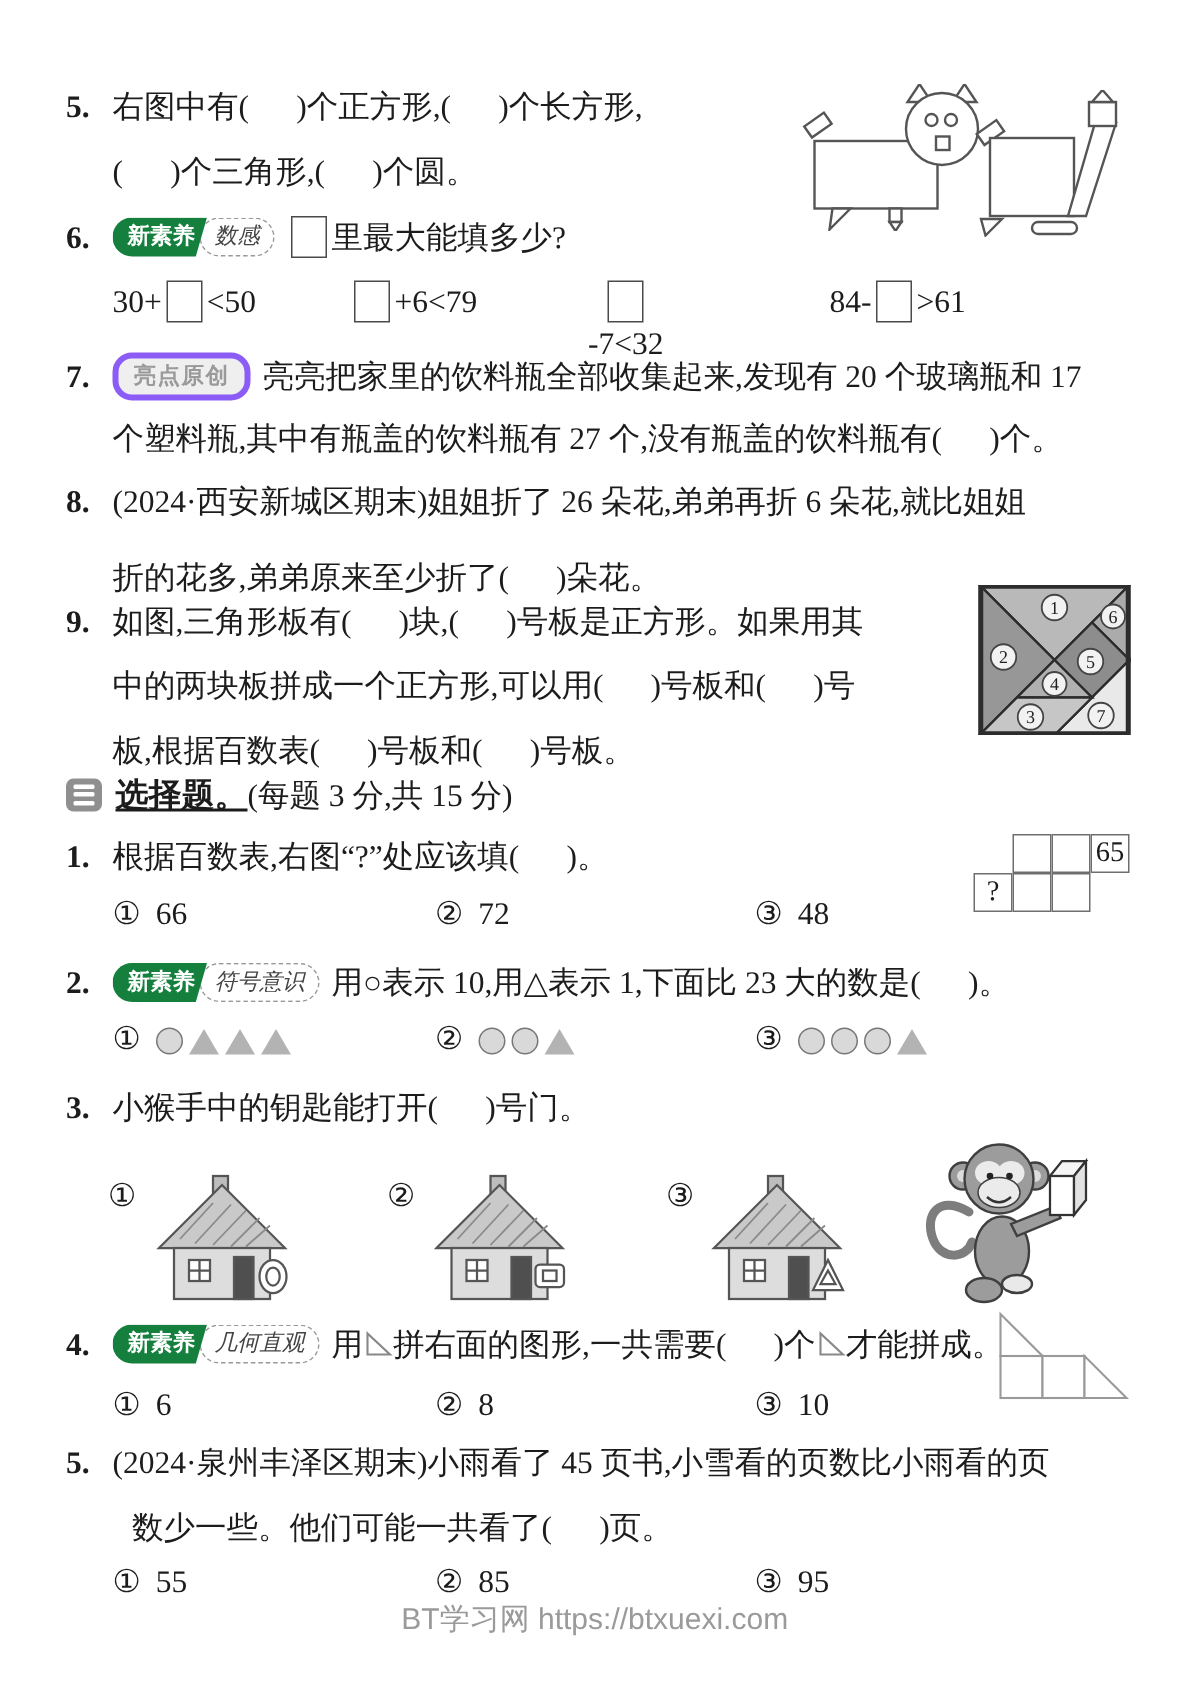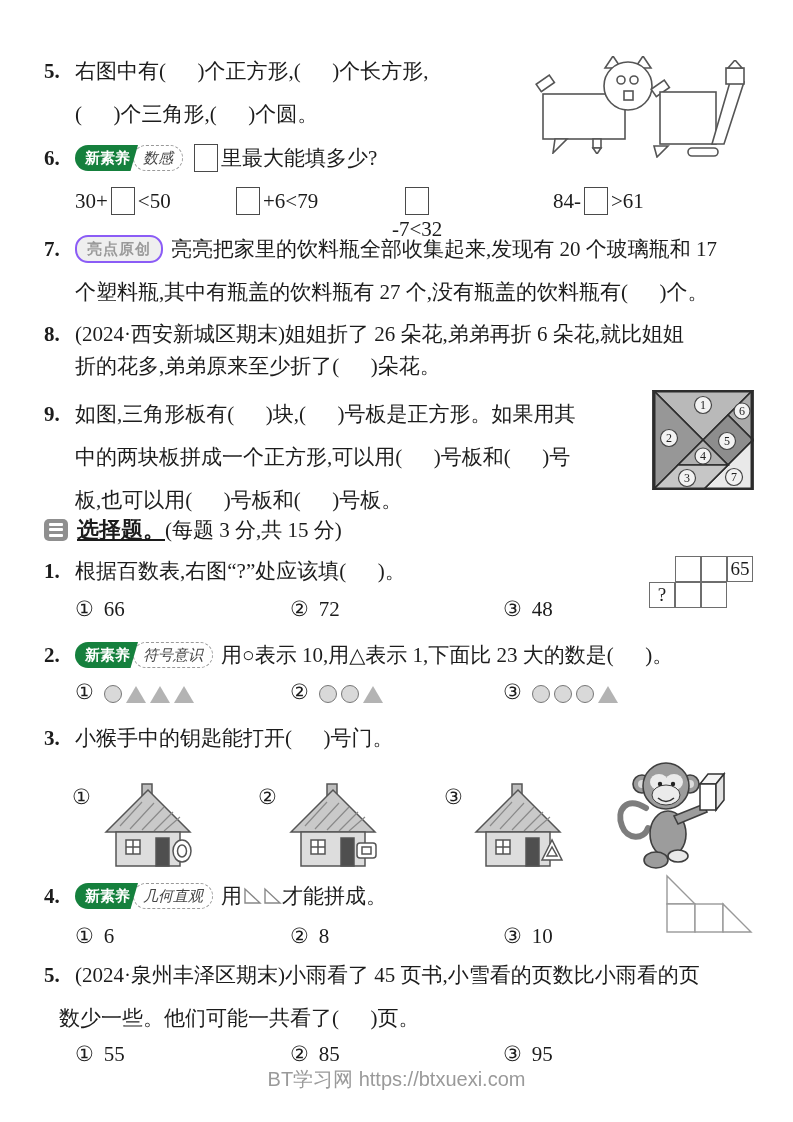--- a/index.html
+++ b/index.html
@@ -21,21 +21,21 @@
     clip-path:polygon(0 0,100% 0,88% 100%,0 100%);
   }
   .badge-new .sub{
     border:1.6px dashed #999;color:#444;font-style:italic;
     font-family:"Liberation Serif",serif;font-size:15px;
     padding:2px 9px;border-radius:13px;margin-left:-5px;background:#fff;
     display:flex;align-items:center;
   }
   .badge-orig{
     display:inline-flex;align-items:center;flex:none;margin-right:8px;
-    border:2px solid #8b5cf6;background:#efefef;color:#9a9a9a;
+    border:4px solid #8b5cf6;background:#efefef;color:#9a9a9a;
     font-family:"Liberation Sans",sans-serif;font-weight:bold;font-size:15px;
     padding:2px 10px;border-radius:13px;letter-spacing:1px;
   }
   
   .sqbox{display:inline-block;width:22px;height:26px;border:1.6px solid #4a4a4a;
          background:#fff;flex:none;margin:0 3px;}
   
   .sec-icon{width:24px;height:22px;background:#8f8f8f;border-radius:5px;flex:none;
             display:flex;flex-direction:column;justify-content:center;gap:2.5px;
             padding:0;align-items:center;margin-right:9px;}
@@ -128,33 +128,33 @@
   <span class="txt">亮亮把家里的饮料瓶全部收集起来,发现有 20 个玻璃瓶和 17</span>
 </div>
 <div class="row" style="left:75px;top:278px;">
   <span class="txt">个塑料瓶,其中有瓶盖的饮料瓶有 27 个,没有瓶盖的饮料瓶有(      )个。</span>
 </div>
 
 <div class="row" style="left:44px;top:320px;">
   <span class="qnum">8.</span>
   <span class="txt">(2024·西安新城区期末)姐姐折了 26 朵花,弟弟再折 6 朵花,就比姐姐</span>
 </div>
-<div class="row" style="left:75px;top:352px;">
+<div class="row" style="left:75px;top:371px;">
   <span class="txt">折的花多,弟弟原来至少折了(      )朵花。</span>
 </div>
 
 <div class="row" style="left:44px;top:400px;width:580px;">
   <span class="qnum">9.</span>
   <span class="txt">如图,三角形板有(      )块,(      )号板是正方形。如果用其</span>
 </div>
 <div class="row" style="left:75px;top:443px;">
   <span class="txt">中的两块板拼成一个正方形,可以用(      )号板和(      )号</span>
 </div>
 <div class="row" style="left:75px;top:486px;">
-  <span class="txt">板,也可以用(      )号板和(      )号板。</span>
+  <span class="txt">板,根据百数表(      )号板和(      )号板。</span>
 </div>
 
 <svg class="fig" style="left:647px;top:390px;" width="112" height="100" viewBox="0 0 100 100">
   <g stroke="#2c2c2c" stroke-width="1.6">
     <polygon points="0,0 100,0 50,50" fill="#b9b9b9"></polygon>
     <polygon points="0,0 50,50 0,100" fill="#979797"></polygon>
     <polygon points="100,0 100,50 75,25" fill="#ababab"></polygon>
     <polygon points="75,25 100,50 75,75 50,50" fill="#8d8d8d"></polygon>
     <polygon points="100,50 100,100 50,100" fill="#e9e9e9"></polygon>
     <polygon points="50,50 75,75 25,75" fill="#b0b0b0"></polygon>
@@ -316,20 +316,21 @@
 <div class="row" style="left:44px;top:882px;">
   <span class="qnum">4.</span>
   <span class="badge-new">
     <span class="main">新素养</span>
     <span class="sub">几何直观</span>
   </span>
   <span class="txt">用</span>
   <svg width="20" height="19" viewBox="0 0 20 19">
       <polygon points="3,2 3,16 18,16" fill="#fff" stroke="#888" stroke-width="1.4"></polygon>
     </svg>
+  <span class="txt">拼右面的图形,一共需要(      )个</span>
   <svg width="20" height="19" viewBox="0 0 20 19">
       <polygon points="3,2 3,16 18,16" fill="#fff" stroke="#888" stroke-width="1.4"></polygon>
     </svg>
   <span class="txt">才能拼成。</span>
 </div>
 <svg class="fig" style="left:660px;top:874px;" width="102" height="70" viewBox="0 0 102 70">
   <g fill="#ffffff" stroke="#999" stroke-width="1.4">
     <polygon points="7,2 7,30 35,30"></polygon>
     <rect x="7" y="30" width="28" height="28"></rect>
     <rect x="35" y="30" width="28" height="28"></rect>
@@ -343,21 +344,21 @@
   <span class="marker">②</span><span>8</span>
 </div>
 <div class="opt" style="left:503px;top:924px;">
   <span class="marker">③</span><span>10</span>
 </div>
 
 <div class="row" style="left:44px;top:961px;">
   <span class="qnum">5.</span>
   <span class="txt">(2024·泉州丰泽区期末)小雨看了 45 页书,小雪看的页数比小雨看的页</span>
 </div>
-<div class="row" style="left:59px;top:1004px;">
+<div class="row" style="left:88px;top:1004px;">
   <span class="txt">数少一些。他们可能一共看了(      )页。</span>
 </div>
 <div class="opt" style="left:75px;top:1042px;">
   <span class="marker">①</span><span>55</span>
 </div>
 <div class="opt" style="left:290px;top:1042px;">
   <span class="marker">②</span><span>85</span>
 </div>
 <div class="opt" style="left:503px;top:1042px;">
   <span class="marker">③</span><span>95</span>

